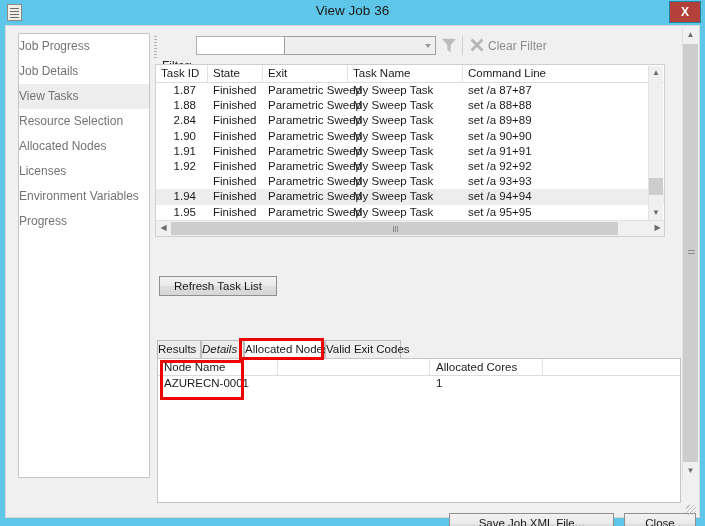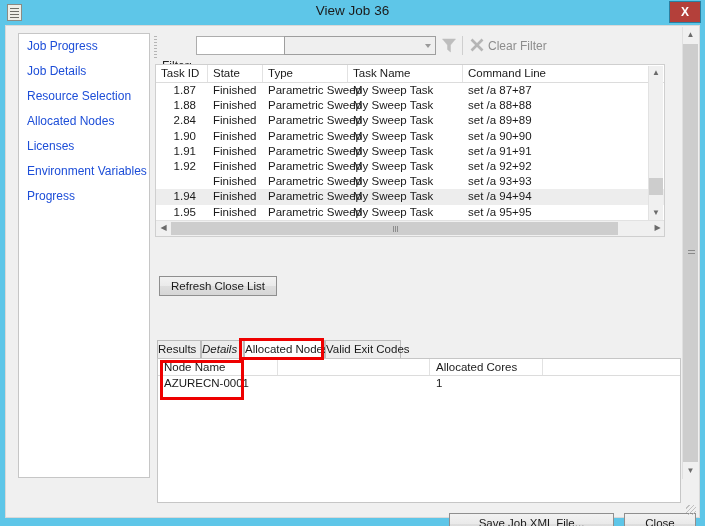--- a/index.html
+++ b/index.html
@@ -84,23 +84,22 @@
     position: absolute;
     left: 12px; top: 7px;
     width: 132px; height: 445px;
     background: #ffffff;
     border: 1px solid #c6c6c6;
     box-sizing: border-box;
   }
   .nav-item {
     height: 25px;
     line-height: 25px;
-    padding-left: 8px;
     font-size: 12px;
-    color: #1d4ed8;
+    color: #737373;
     cursor: pointer;
     white-space: nowrap;
   }
   .nav-item.selected {
     background: #ededed;
   }
   
   .main {
     position: absolute;
     left: 148px; top: 7px;
@@ -429,20 +428,21 @@
     </div>
     <div class="title-text">View Job 36</div>
     <div class="close-btn">X</div>
   </div>
 
   <div class="client">
 
     <div class="nav">
       <div class="nav-item">Job Progress</div>
       <div class="nav-item">Job Details</div>
+      <div class="nav-item selected">View Tasks</div>
       <div class="nav-item">Resource Selection</div>
       <div class="nav-item">Allocated Nodes</div>
       <div class="nav-item">Licenses</div>
       <div class="nav-item">Environment Variables</div>
       <div class="nav-item">Progress</div>
     </div>
 
     <div class="main">
 
       <div class="filterbar">
@@ -466,21 +466,21 @@
             <line x1="12.5" y1="1.5" x2="1.5" y2="12.5" stroke="#b5b5b5" stroke-width="2.6"></line>
           </svg>
         </div>
         <div class="clear-label">Clear Filter</div>
       </div>
 
       <div class="grid">
         <div class="grid-head">
           <div class="gh" style="left:0;width:52px;">Task ID</div>
           <div class="gh" style="left:52px;width:55px;">State</div>
-          <div class="gh" style="left:107px;width:85px;">Type</div>
+          <div class="gh" style="left:107px;width:85px;">Exit</div>
           <div class="gh" style="left:192px;width:115px;">Task Name</div>
           <div class="gh" style="left:307px;width:187px;border-right:none;">Command Line</div>
         </div>
         <div id="task-rows">
             <div class="grow">
               <div class="gc num" style="left: 0px; width: 52px;">1.87</div>
               <div class="gc" style="left: 52px; width: 55px;">Finished</div>
               <div class="gc" style="left: 107px; width: 85px;">Parametric Sweep</div>
               <div class="gc" style="left: 192px; width: 115px;">My Sweep Task</div>
               <div class="gc" style="left: 307px; width: 187px;">set /a 87+87</div>
@@ -558,21 +558,21 @@
 
         <div class="hscroll">
           <div class="hs-l">◀</div>
           <div class="hs-thumb">
               <span class="hs-grip"></span>
             </div>
           <div class="hs-r">▶</div>
         </div>
       </div>
 
-      <div class="btn refresh-btn">Refresh Close List</div>
+      <div class="btn refresh-btn">Refresh Task List</div>
 
       <div class="tabstrip">
         <div class="tab" style="left:0px;width:44px;">Results</div>
         <div class="tab" style="left:44px;width:43px;font-style:italic;">Details</div>
         <div class="tab active" style="left:87px;width:81px;">Allocated Nodes</div>
         <div class="tab" style="left:168px;width:76px;">Valid Exit Codes</div>
       </div>
 
       <div class="node-panel">
         <div class="node-head">

